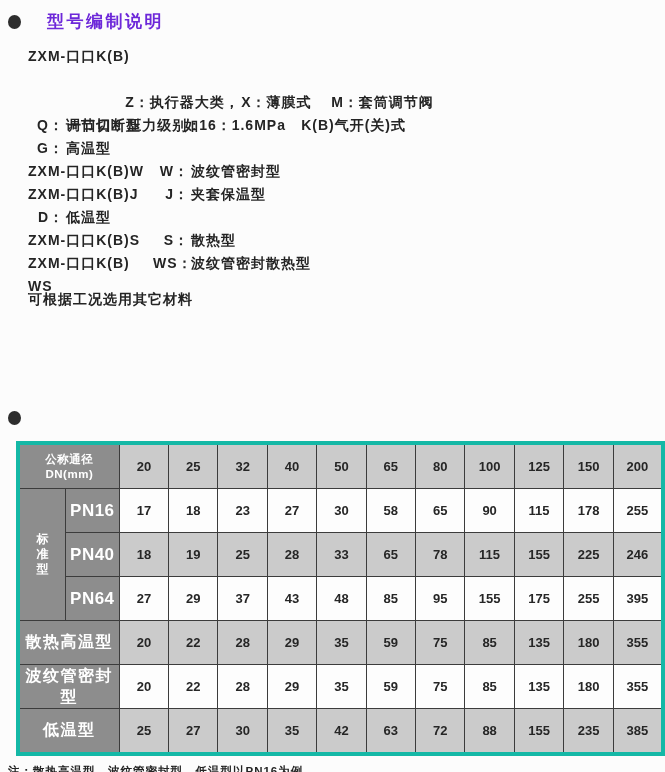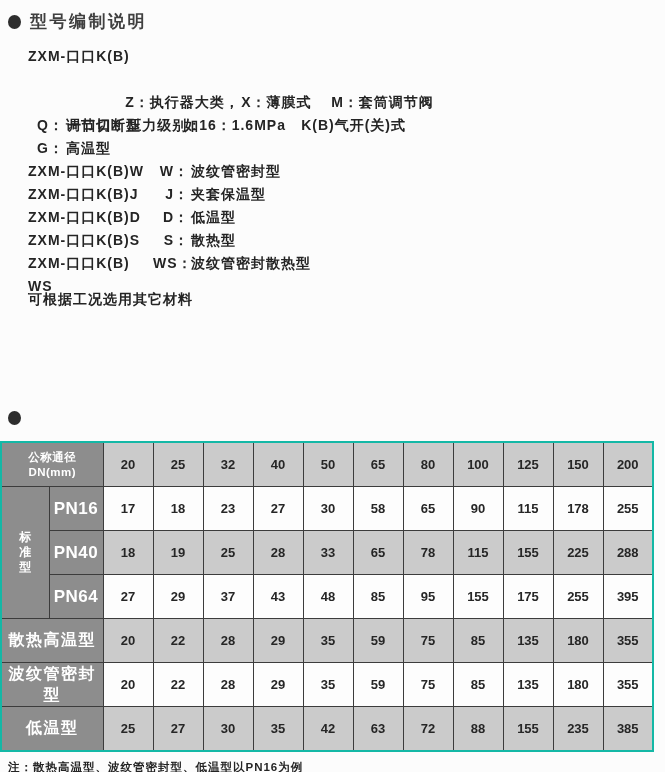--- a/index.html
+++ b/index.html
@@ -2,40 +2,40 @@
 <html><head>
 <meta charset="utf-8">
 <style>
   html,body{margin:0;padding:0;background:#ffffff;}
   .page{
     position:relative;width:665px;height:772px;background:#fcfcfc;
     font-family:"Liberation Sans","DejaVu Sans",sans-serif;color:#222;
     overflow:hidden;
   }
   .sec-title{
-    display:flex;align-items:center;gap:9px;margin:0;padding:10px 0 0 8px;
-    font-size:17px;font-weight:bold;letter-spacing:2.5px;color:#404040;
+    display:flex;align-items:center;gap:26px;margin:0;padding:10px 0 0 8px;
+    font-size:17px;font-weight:bold;letter-spacing:2.5px;color:#6d28d9;
   }
   .bullet{width:13px;height:14px;border-radius:50%;background:#2d2d2d;flex:none;}
   .model-lines{margin:12px 0 0 28px;font-size:14px;font-weight:bold;letter-spacing:1px;color:#242424;}
   .line{height:23px;line-height:23px;white-space:pre;}
   .l2{padding-left:34px;}
   .l2 .ca{display:inline-block;width:116px;margin-left:24px;}
   .l2 .cb{display:inline-block;width:90px;}
   .l3 .ca{display:inline-block;width:117px;}
   .l3 .cb{display:inline-block;width:117px;}
   .vrow{display:flex;height:23px;line-height:23px;}
   .vmodel{width:125px;}
   .vcode{width:36px;text-align:right;}
   .vdesc{margin-left:2px;}
   .material-note{margin-top:13px;height:23px;line-height:23px;}
   .sec2{margin-top:90px;}
   table.weight{
-    border-collapse:collapse;table-layout:fixed;margin:16px 0 0 0;
-    border:2px solid #14b8a6;
+    border-collapse:collapse;table-layout:fixed;margin:16px 0 0 16px;
+    border:4px solid #14b8a6;
   }
   table.weight th,table.weight td{
     border:1px solid #3c3c3c;height:43px;padding:0;
     text-align:center;vertical-align:middle;font-weight:bold;
   }
   .dark{background:#8d8d8d;color:#ffffff;}
   .shade{background:#cbcbcb;color:#262626;}
   .white{background:#fdfdfd;color:#262626;}
   .corner{font-size:11.5px;line-height:15px;letter-spacing:0.5px;}
   .dnh,.val{font-size:13px;}
@@ -75,21 +75,20 @@
             <span class="vmodel">ZXM-口口K(B)W</span>
             <span class="vcode">W：</span>
             <span class="vdesc">波纹管密封型</span>
           </div>
           <div class="vrow">
             <span class="vmodel">ZXM-口口K(B)J</span>
             <span class="vcode">J：</span>
             <span class="vdesc">夹套保温型</span>
           </div>
           <div class="vrow">
-            <span class="vmodel">ZXM-口口K(B)D</span>
             <span class="vcode">D：</span>
             <span class="vdesc">低温型</span>
           </div>
           <div class="vrow">
             <span class="vmodel">ZXM-口口K(B)S</span>
             <span class="vcode">S：</span>
             <span class="vdesc">散热型</span>
           </div>
           <div class="vrow">
             <span class="vmodel">ZXM-口口K(B) WS</span>
@@ -165,21 +164,21 @@
             <td class="shade val">18</td>
             <td class="shade val">19</td>
             <td class="shade val">25</td>
             <td class="shade val">28</td>
             <td class="shade val">33</td>
             <td class="shade val">65</td>
             <td class="shade val">78</td>
             <td class="shade val">115</td>
             <td class="shade val">155</td>
             <td class="shade val">225</td>
-            <td class="shade val">288</td>
+            <td class="shade val">246</td>
           </tr>
           <tr>
             <td class="dark sub">PN64</td>
             <td class="white val">27</td>
             <td class="white val">29</td>
             <td class="white val">37</td>
             <td class="white val">43</td>
             <td class="white val">48</td>
             <td class="white val">85</td>
             <td class="white val">95</td>

